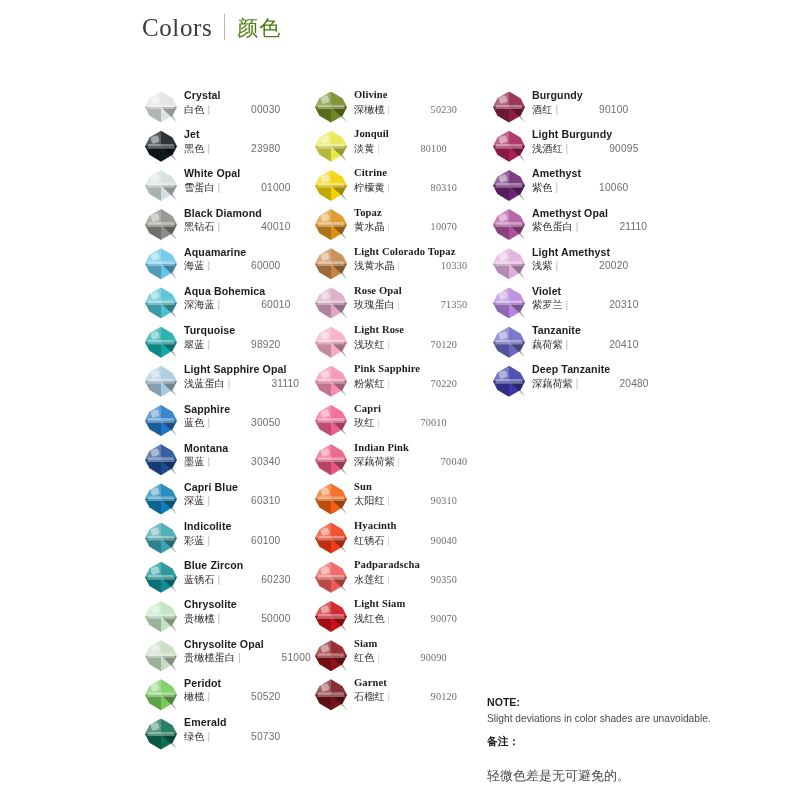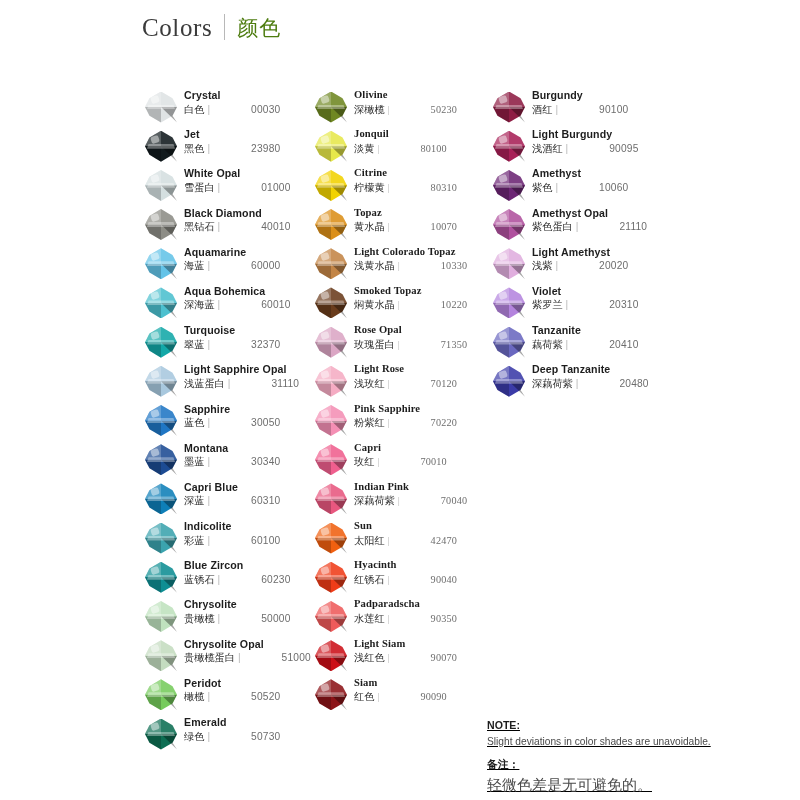--- a/index.html
+++ b/index.html
@@ -153,23 +153,22 @@
   .meta .bar {
     color: #b9b9b9;
     padding: 0 3px;
   }
   .meta .code { color: #6d6d6d; letter-spacing: 0.2px; margin-left: 38px; }
 
   
   #note {
     position: absolute;
     left: 487px;
-    top: 719px;
+    top: 696px;
     width: 260px;
-    text-decoration: underline;
   }
   #note .note-title {
     font-size: 10.6px;
     font-weight: bold;
     color: #1d1d1d;
     display: block;
   }
   #note .note-en {
     display: block;
     margin-top: 5px;
@@ -178,22 +177,22 @@
   }
   #note .note-title-zh {
     display: block;
     margin-top: 11px;
     font-size: 10.8px;
     font-weight: bold;
     color: #1d1d1d;
   }
   #note .note-zh {
     display: block;
-    margin-top: 4px;
-    font-size: 15px;
+    margin-top: 18px;
+    font-size: 13px;
     color: #4a4a4a;
   }
 </style>
 </head>
 <body>
 
 <div id="header">
   <span class="title-en">Colors</span>
   <span class="title-sep"></span>
   <span class="title-zh">颜色</span>
@@ -310,21 +309,21 @@
             <div class="fac-tl"></div>
             <div class="fac-tr"></div>
             <div class="fac-bl"></div>
             <div class="fac-br"></div>
             <div class="band"></div>
             <div class="glint"></div>
           </div>
         </div>
         <div class="labels">
           <span class="name-en">Turquoise</span>
-          <span class="meta"><span class="zh">翠蓝</span><span class="bar">|</span><span class="code">32370</span></span>
+          <span class="meta"><span class="zh">翠蓝</span><span class="bar">|</span><span class="code">98920</span></span>
         </div>
       </div>
       <div class="swatch-row">
         <div class="bead-wrap">
           <div class="bead">
             <div class="body" style="background: rgb(168, 200, 222);"></div>
             <div class="fac-tl"></div>
             <div class="fac-tr"></div>
             <div class="fac-bl"></div>
             <div class="fac-br"></div>
@@ -573,37 +572,20 @@
           </div>
         </div>
         <div class="labels">
           <span class="name-en">Light Colorado Topaz</span>
           <span class="meta"><span class="zh">浅黄水晶</span><span class="bar">|</span><span class="code">10330</span></span>
         </div>
       </div>
       <div class="swatch-row">
         <div class="bead-wrap">
           <div class="bead">
-            <div class="body" style="background: rgb(106, 60, 28);"></div>
-            <div class="fac-tl"></div>
-            <div class="fac-tr"></div>
-            <div class="fac-bl"></div>
-            <div class="fac-br"></div>
-            <div class="band"></div>
-            <div class="glint"></div>
-          </div>
-        </div>
-        <div class="labels">
-          <span class="name-en">Smoked Topaz</span>
-          <span class="meta"><span class="zh">焖黄水晶</span><span class="bar">|</span><span class="code">10220</span></span>
-        </div>
-      </div>
-      <div class="swatch-row">
-        <div class="bead-wrap">
-          <div class="bead">
             <div class="body" style="background: rgb(219, 166, 196);"></div>
             <div class="fac-tl"></div>
             <div class="fac-tr"></div>
             <div class="fac-bl"></div>
             <div class="fac-br"></div>
             <div class="band"></div>
             <div class="glint"></div>
           </div>
         </div>
         <div class="labels">
@@ -686,21 +668,21 @@
             <div class="fac-tl"></div>
             <div class="fac-tr"></div>
             <div class="fac-bl"></div>
             <div class="fac-br"></div>
             <div class="band"></div>
             <div class="glint"></div>
           </div>
         </div>
         <div class="labels">
           <span class="name-en">Sun</span>
-          <span class="meta"><span class="zh">太阳红</span><span class="bar">|</span><span class="code">42470</span></span>
+          <span class="meta"><span class="zh">太阳红</span><span class="bar">|</span><span class="code">90310</span></span>
         </div>
       </div>
       <div class="swatch-row">
         <div class="bead-wrap">
           <div class="bead">
             <div class="body" style="background: rgb(239, 60, 24);"></div>
             <div class="fac-tl"></div>
             <div class="fac-tr"></div>
             <div class="fac-bl"></div>
             <div class="fac-br"></div>
@@ -755,20 +737,37 @@
             <div class="fac-tr"></div>
             <div class="fac-bl"></div>
             <div class="fac-br"></div>
             <div class="band"></div>
             <div class="glint"></div>
           </div>
         </div>
         <div class="labels">
           <span class="name-en">Siam</span>
           <span class="meta"><span class="zh">红色</span><span class="bar">|</span><span class="code">90090</span></span>
+        </div>
+      </div>
+      <div class="swatch-row">
+        <div class="bead-wrap">
+          <div class="bead">
+            <div class="body" style="background: rgb(117, 20, 24);"></div>
+            <div class="fac-tl"></div>
+            <div class="fac-tr"></div>
+            <div class="fac-bl"></div>
+            <div class="fac-br"></div>
+            <div class="band"></div>
+            <div class="glint"></div>
+          </div>
+        </div>
+        <div class="labels">
+          <span class="name-en">Garnet</span>
+          <span class="meta"><span class="zh">石榴红</span><span class="bar">|</span><span class="code">90120</span></span>
         </div>
       </div>
     </div>
   <div class="column" id="col-2">
       <div class="swatch-row">
         <div class="bead-wrap">
           <div class="bead">
             <div class="body" style="background: rgb(142, 29, 68);"></div>
             <div class="fac-tl"></div>
             <div class="fac-tr"></div>

